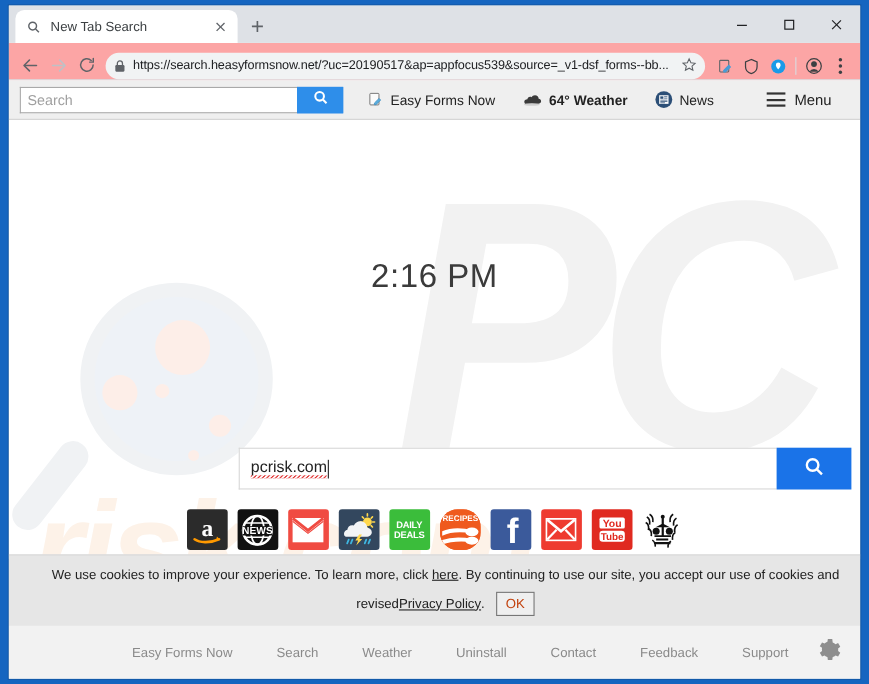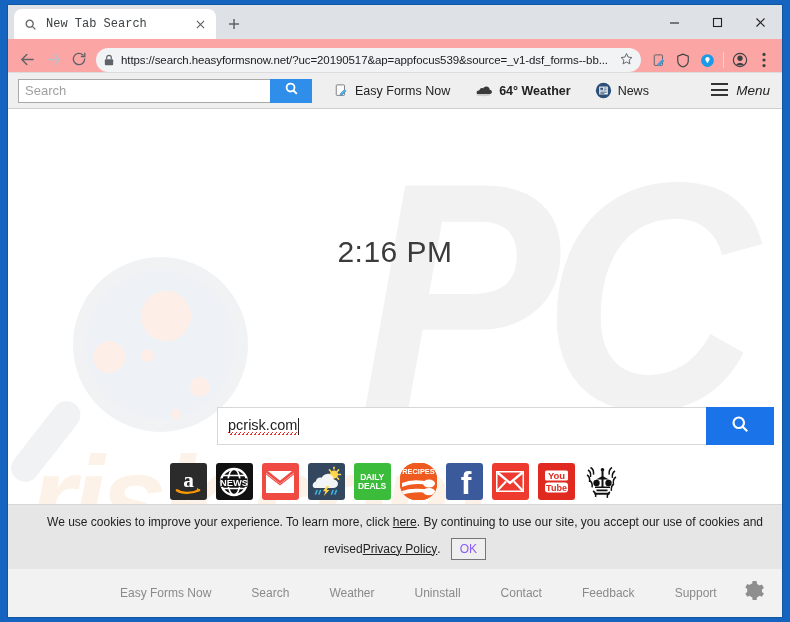--- a/index.html
+++ b/index.html
@@ -33,21 +33,20 @@
     position: relative;
     margin-left: 6px;
     width: 202px; height: 30px;
     background: #fff;
     border-radius: 8px 8px 0 0;
     display: flex;
     align-items: center;
     padding: 0 8px;
     font-size: 12px;
     color: #3c4043;
-    font-family: Liberation Mono, monospace;
   }
   .tab-favicon {
     width: 16px; height: 16px;
     flex: 0 0 16px;
     margin-right: 8px;
     display: flex; align-items: center; justify-content: center;
   }
   .tab-title {
     flex: 1 1 auto;
     white-space: nowrap;
@@ -180,27 +179,26 @@
     display: flex;
     align-items: center;
     margin-right: 24px;
     font-size: 12.5px;
     color: #222;
     white-space: nowrap;
   }
   .hj-link .ic { margin-right: 6px; display: flex; align-items: center; }
   .hj-menu {
     display: flex;
-    align-items: flex-start;
+    align-items: center;
     font-size: 13.5px;
     color: #222;
     flex: 0 0 auto;
     margin-left: auto;
-    margin-right: 2px;
-    font-style: italic;
+    margin-right: 16px;
   }
   .hamburger {
     width: 17px; height: 13px;
     display: flex; flex-direction: column; justify-content: space-between;
     margin-right: 8px;
   }
   .hamburger i { display: block; height: 2px; background: #333; }
 
   
   .page {
@@ -354,21 +352,21 @@
   .cookiebar .row1 { margin-bottom: 9px; }
   .cookiebar .row2 { display: flex; align-items: center; }
   .cookiebar a { color: #222; text-decoration: underline; }
   .okbtn {
     margin-left: 10px;
     min-width: 32px;
     height: 22px;
     background: #efefef;
     border: 1px solid #767676;
     font-size: 12px;
-    color: #8b5cf6;
+    color: #c2410c;
     display: inline-flex;
     align-items: center;
     justify-content: center;
     padding: 0 8px;
     font-family: "Liberation Sans", sans-serif;
   }
 
   
   .footer {
     position: absolute;

